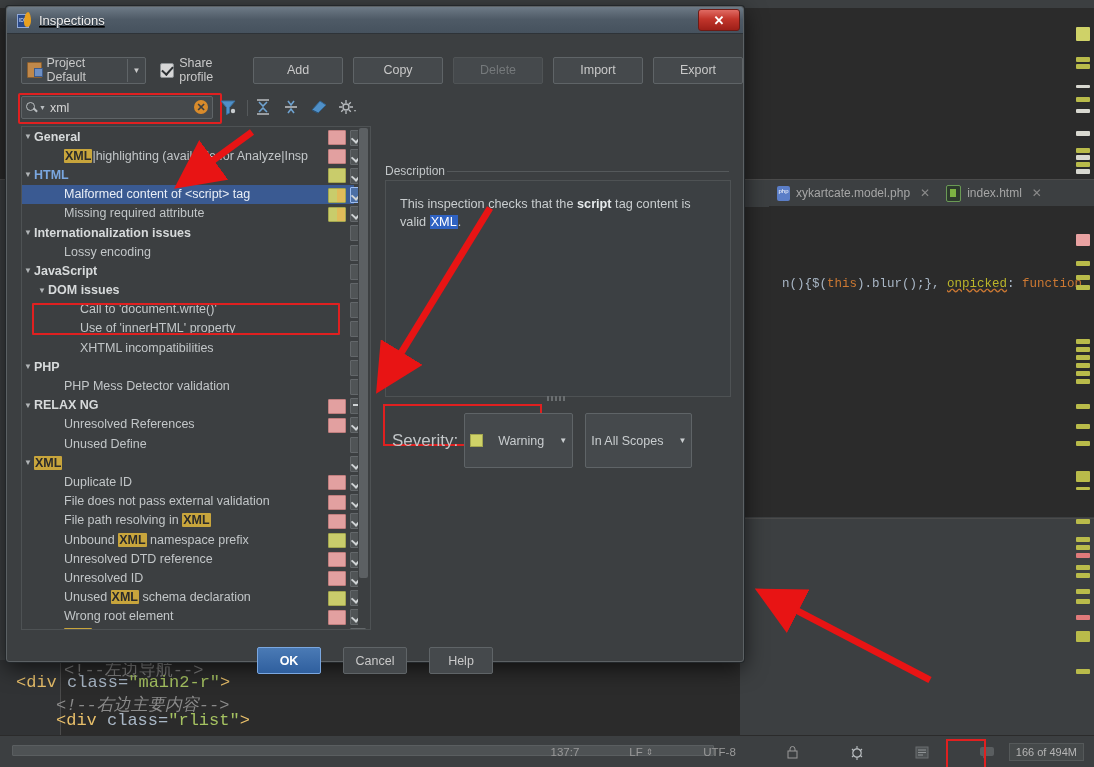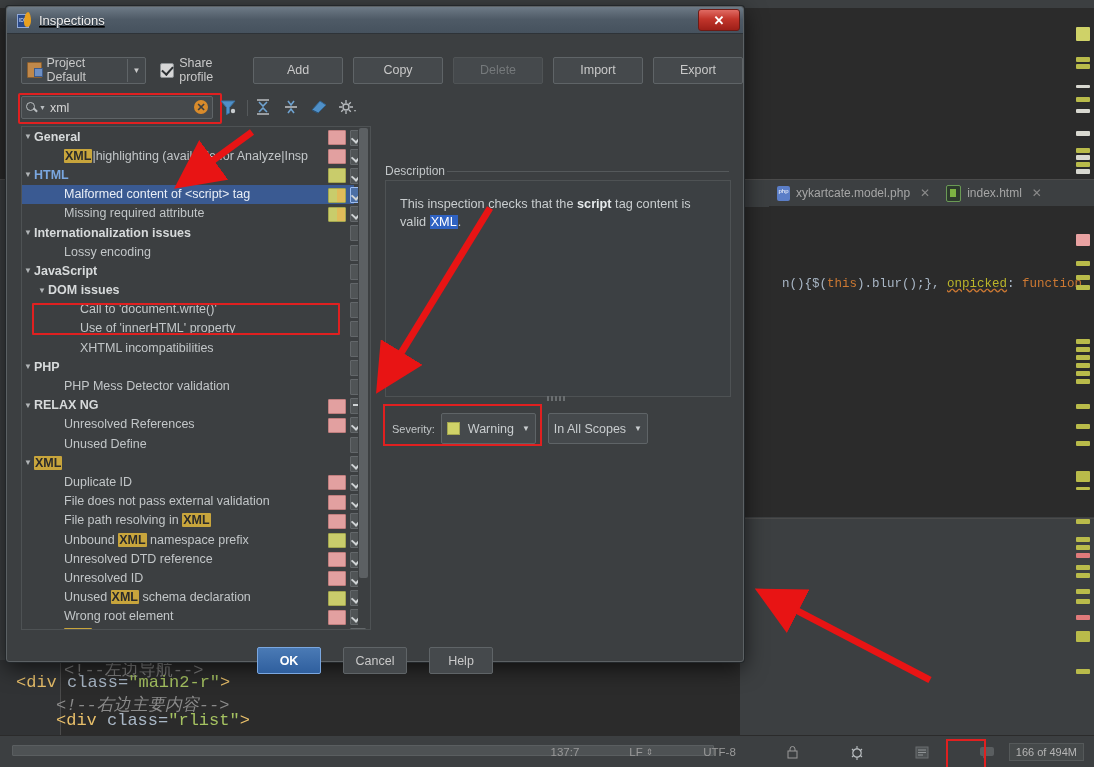--- a/index.html
+++ b/index.html
@@ -110,22 +110,22 @@
   .desc-box{position:absolute;left:378px;top:146px;width:344px;height:215px;background:#3c4043;border:1px solid #4e5254;}
   .desc-text{position:absolute;left:14px;top:14px;width:310px;color:#c9cdcf;font-size:12.7px;line-height:18px;}
   .desc-text b{color:#e6eaec;}
   .xmlsel{background:#2f62c2;color:#ffffff;padding:0 1px;}
   .grip{position:absolute;left:540px;top:362px;width:22px;height:5px;}
   .grip i{position:absolute;top:0;width:2px;height:5px;background:#6a6e70;}
 
   
   .sev-redbox{position:absolute;left:376px;top:370px;width:155px;height:38px;border:2px solid #e02020;}
   .sevrow{position:absolute;left:385px;top:379px;display:flex;align-items:center;gap:6px;}
-  .sevlabel{color:#c2c6c8;font-size:11px;}
-  .sevcombo{height:21px;border:1px solid #5f6467;background:#45494c;border-radius:2px;display:flex;align-items:center;padding:4px 5px;gap:8px;}
+  .sevlabel{color:#c2c6c8;font-size:17px;}
+  .sevcombo{height:21px;border:1px solid #5f6467;background:#45494c;border-radius:2px;display:flex;align-items:center;padding:16px 5px;gap:15px;}
   .sevcombo .yelsq{width:11px;height:11px;background:#cfd268;border:1px solid #a3a64f;}
   .sevcombo .t{color:#c9cdcf;font-size:12.5px;}
   .sevcombo .a{color:#c9cdcf;font-size:8px;}
 
   
   .dbtns{position:absolute;left:0;top:613px;width:736px;display:flex;justify-content:center;gap:22px;}
   .dbtn{width:62px;height:25px;border:1px solid #5f6467;background:#45494c;color:#c9c9c9;font-size:12.5px;
         display:flex;align-items:center;justify-content:center;border-radius:2px;}
   .dbtn.primary{background:linear-gradient(180deg,#4a7ab5 0%,#2f5f9e 100%);border-color:#7aa7e0;color:#ffffff;font-weight:bold;}
 

